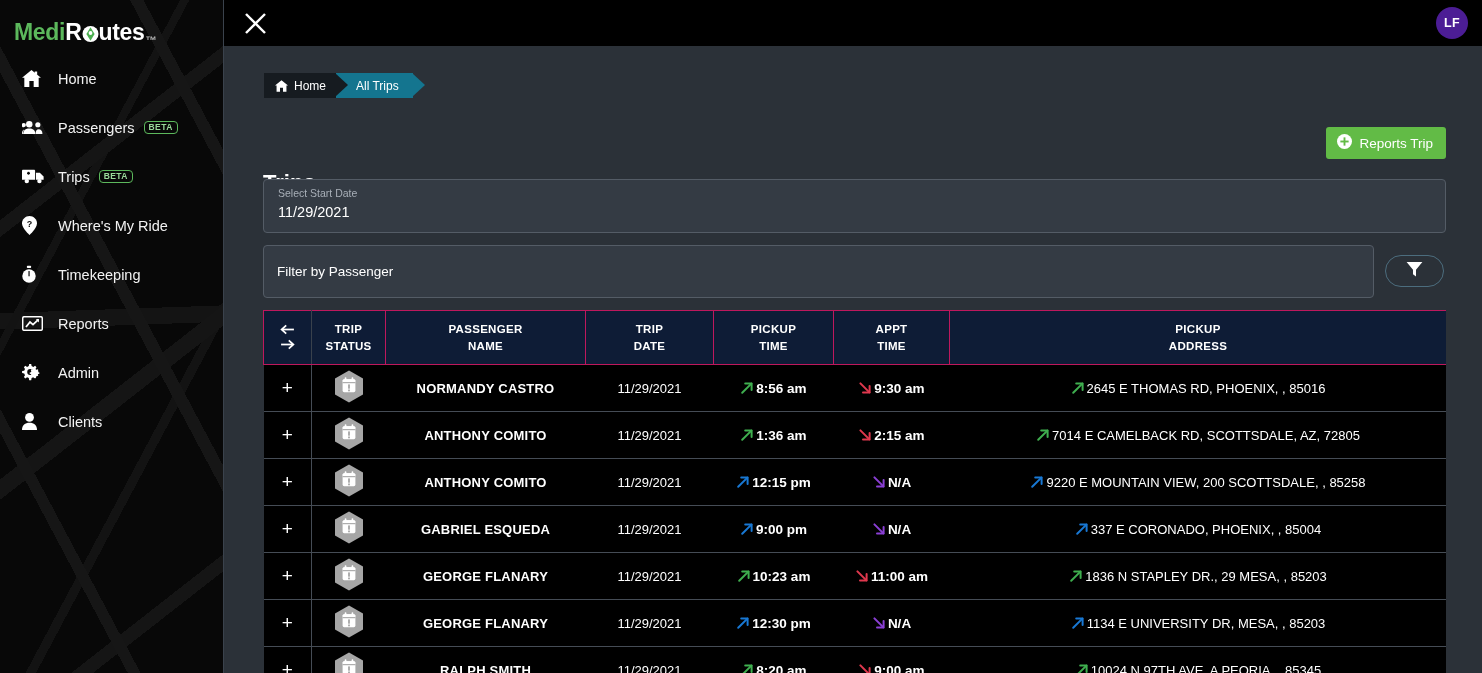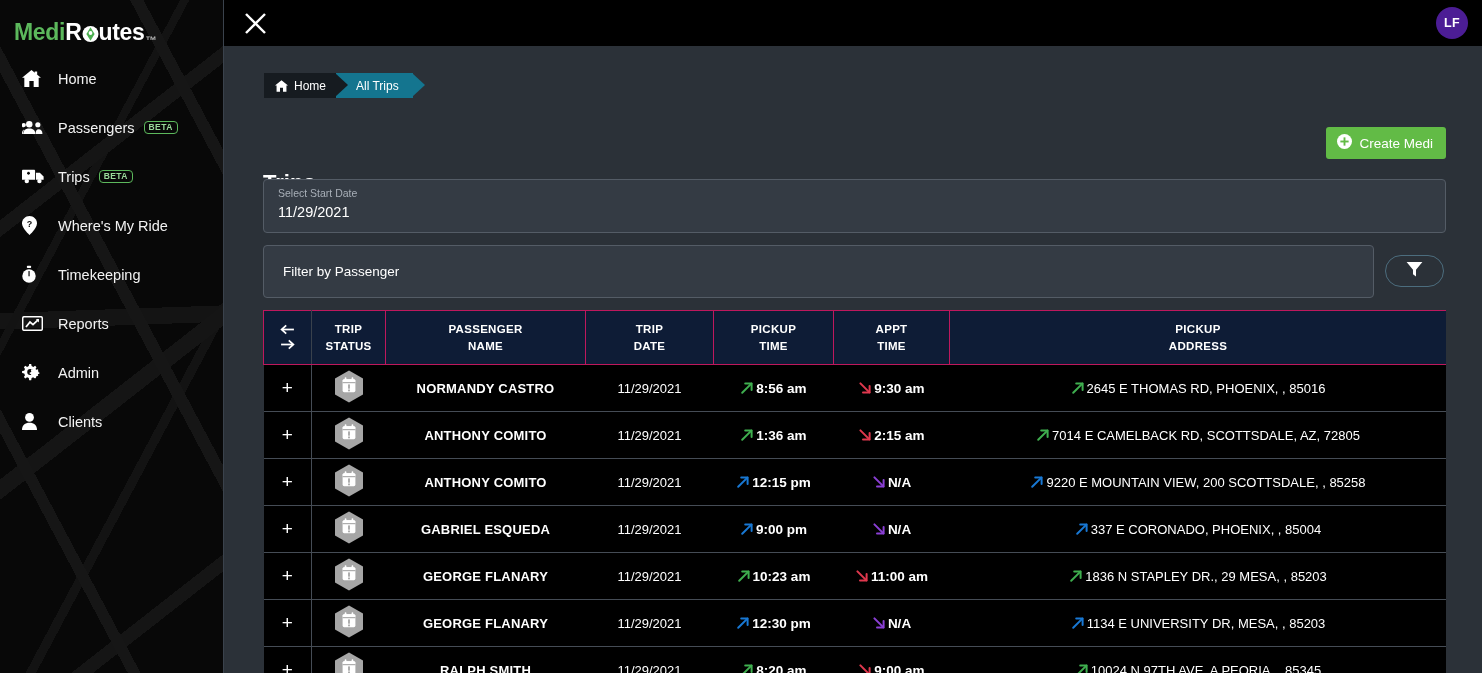--- a/index.html
+++ b/index.html
@@ -151,21 +151,21 @@
   .field-label { color: #a7aeb7; font-size: 10.5px; }
   .field-value { color: #ffffff; font-size: 14.5px; margin-top: 5px; }
 
   
   .pass-field {
     position: absolute; left: 39px; top: 199px;
     width: 1111px; height: 53px;
     background: #343b44; border: 1px solid #545c66;
     border-radius: 4px;
     display: flex; align-items: center;
-    padding-left: 19px;
+    padding-left: 13px;
     color: #ffffff; font-size: 13.5px;
     cursor: text;
   }
   .filter-btn {
     position: absolute; left: 1161px; top: 209px;
     width: 59px; height: 32px;
     border: 1px solid #4c6d7e; border-radius: 16px;
     background: transparent;
     display: flex; align-items: center; justify-content: center;
     cursor: pointer;
@@ -373,21 +373,21 @@
     <h1 class="page-title">Trips</h1>
 
     <button class="create-btn">
       <span>
         <svg width="15" height="15" viewBox="0 0 16 16">
             <circle cx="8" cy="8" r="8" fill="#ffffff"></circle>
             <rect x="7" y="3.6" width="2" height="8.8" fill="#62bb46"></rect>
             <rect x="3.6" y="7" width="8.8" height="2" fill="#62bb46"></rect>
           </svg>
       </span>
-      <span>Create Medi</span>
+      <span>Reports Trip</span>
     </button>
 
     <div class="date-field">
       <div class="field-label">Select Start Date</div>
       <div class="field-value">11/29/2021</div>
     </div>
 
     <div class="pass-field">
       <span>Filter by Passenger</span>
     </div>

